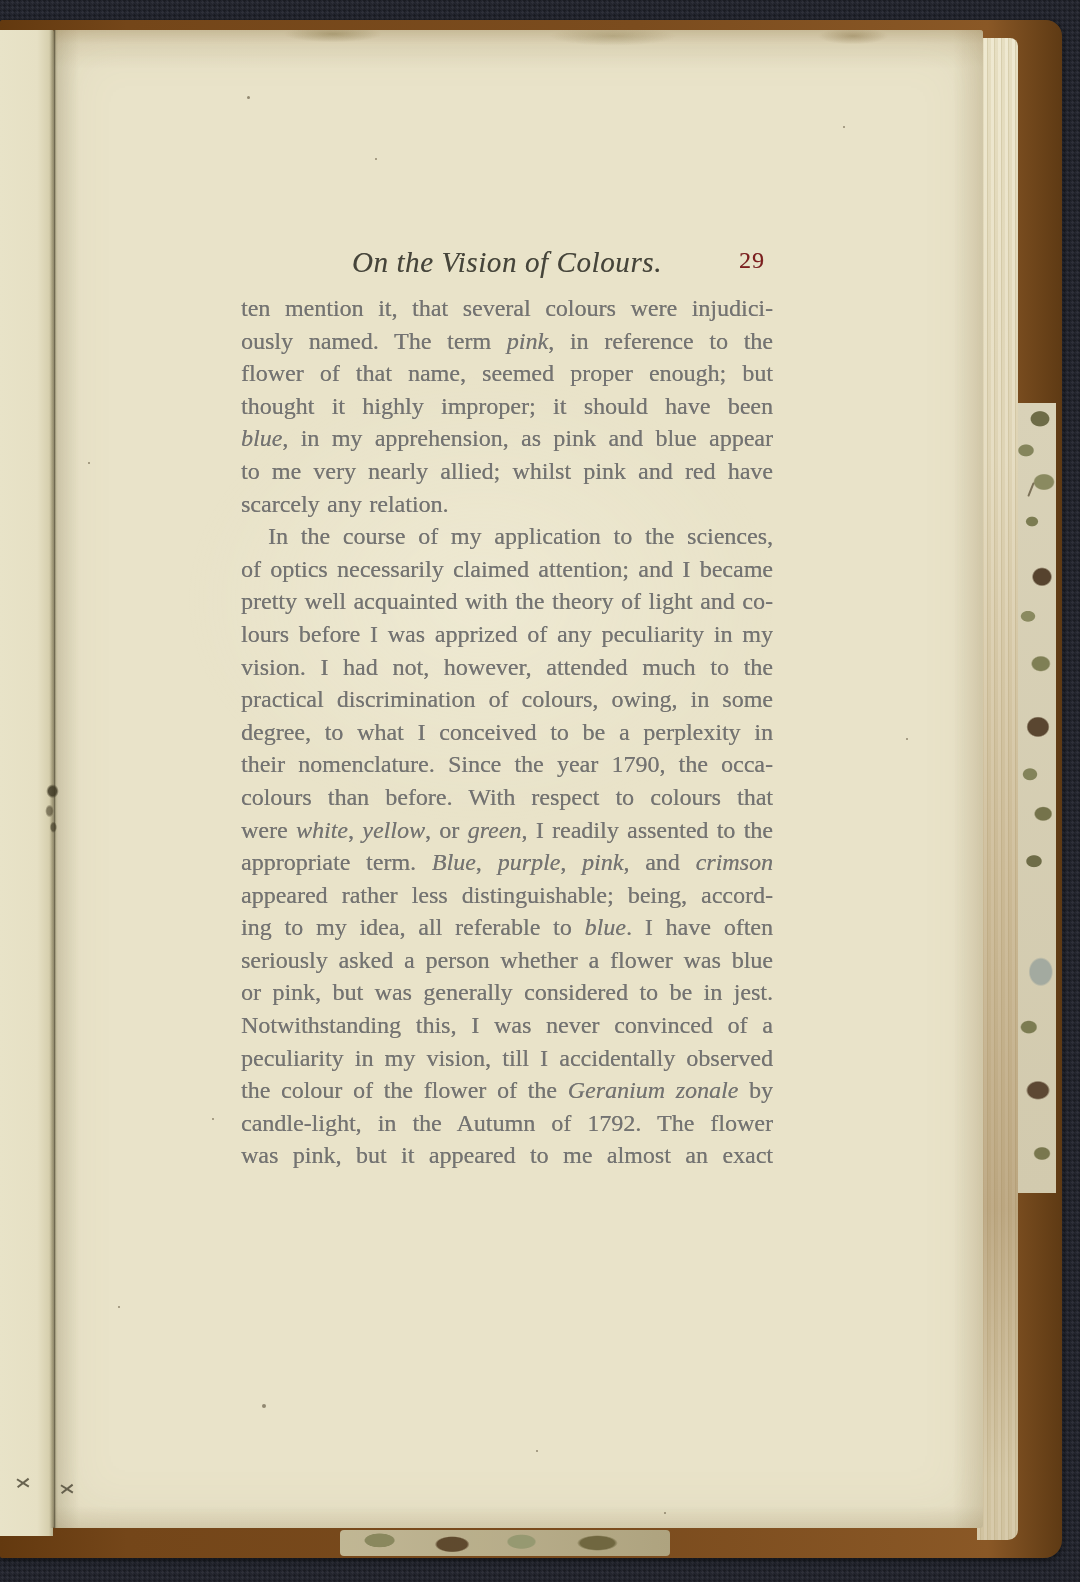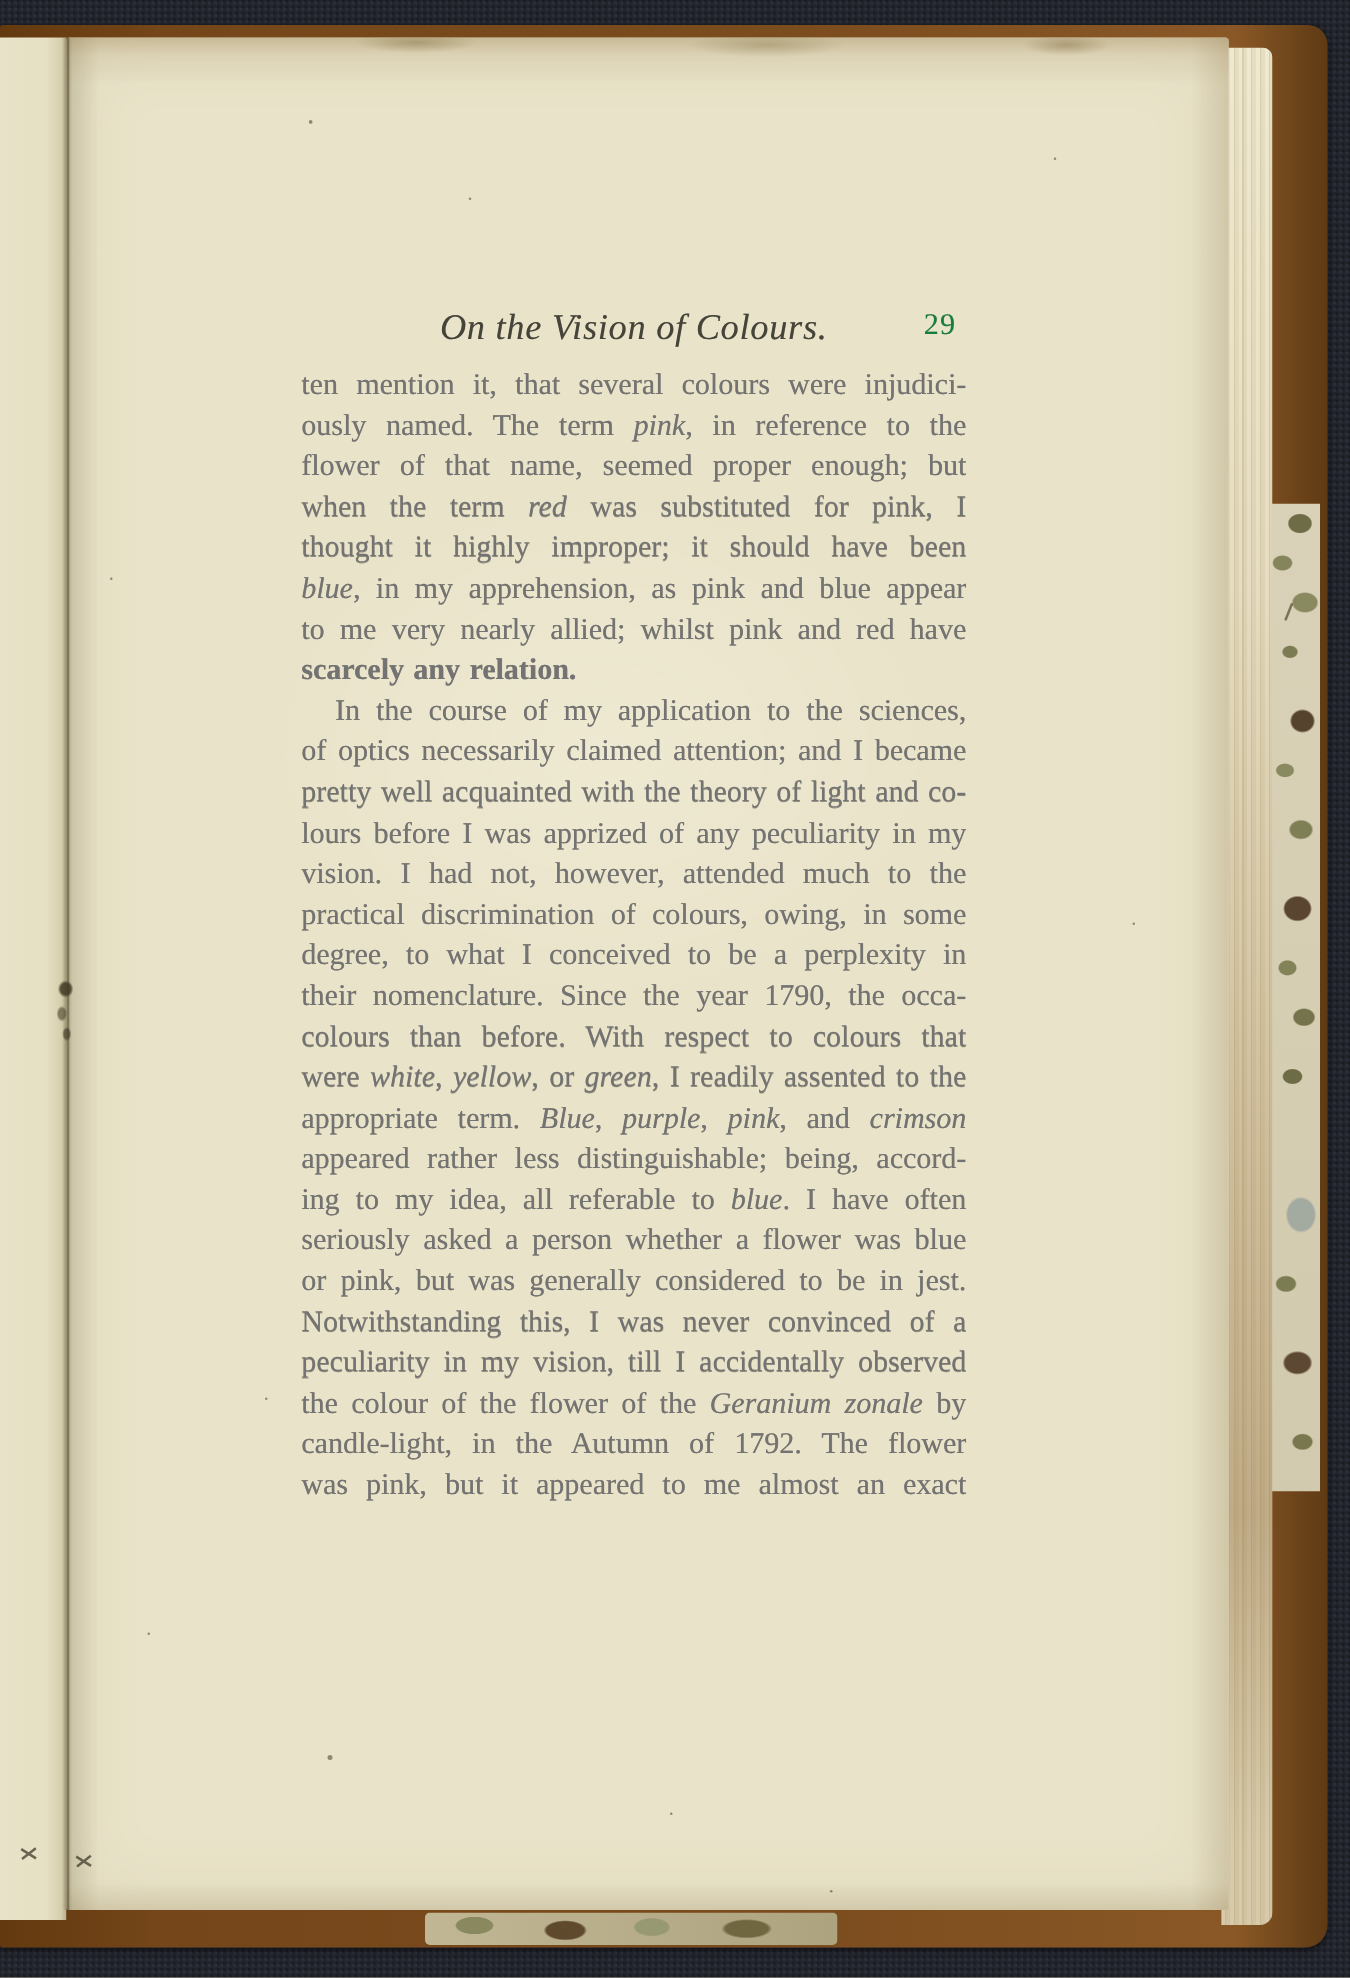--- a/index.html
+++ b/index.html
@@ -77,26 +77,26 @@
     background:
       radial-gradient(9px 10px at 55% 22%, rgba(62,56,36,0.85) 0 45%, transparent 70%),
       radial-gradient(6px 9px at 45% 55%, rgba(70,62,40,0.6) 0 45%, transparent 72%),
       radial-gradient(5px 8px at 58% 82%, rgba(62,56,36,0.65) 0 45%, transparent 72%);}
   
   .running-header{position:absolute;left:188px;top:216px;width:532px;height:34px;
     text-align:center;color:#45443a;}
   .running-title{font-style:italic;font-size:29px;letter-spacing:0.6px;
     text-shadow:0.2px 0.2px 0.5px rgba(60,58,46,0.45);}
   .page-number{position:absolute;right:8px;top:1px;font-size:24px;font-style:normal;
-    letter-spacing:1px;color:#15803d;text-shadow:0.2px 0.2px 0.5px rgba(60,58,46,0.45);}
+    letter-spacing:1px;color:#7f1d1d;text-shadow:0.2px 0.2px 0.5px rgba(60,58,46,0.45);}
   .text-block{position:absolute;left:188px;top:262px;width:532px;
     font-size:24px;line-height:32.6px;color:#737373;word-spacing:1.5px;
     text-shadow:0.2px 0.2px 0.5px rgba(58,56,46,0.5);}
   .tl{height:32.6px;overflow:hidden;text-align:justify;text-align-last:justify;}
-  .tl.tl-end{text-align-last:left;font-weight:bold;}
+  .tl.tl-end{text-align-last:left;}
   .tl.tl-indent{text-indent:27px;}
   .tl i{font-style:italic;}
   
   .speck{position:absolute;width:3px;height:3px;border-radius:50%;
     background:rgba(72,62,40,0.55);}
   .xmark{position:absolute;width:14px;height:14px;opacity:0.8;}
   .xmark::before,.xmark::after{content:"";position:absolute;left:0;top:6px;width:14px;height:1.6px;
     background:#4a4534;}
   .xmark::before{transform:rotate(32deg);}
   .xmark::after{transform:rotate(-38deg);}
@@ -118,21 +118,20 @@
 
     <div class="running-header">
       <span class="running-title">On the Vision of Colours.</span>
       <span class="page-number">29</span>
     </div>
 
     <div class="text-block">
         <div class="tl"><span>ten mention it, that several colours were injudici-</span></div>
         <div class="tl"><span>ously named.  The term </span><i>pink</i><span>, in reference to the</span></div>
         <div class="tl"><span>flower of that name, seemed proper enough; but</span></div>
-        <div class="tl"><span>when the term </span><i>red</i><span> was substituted for pink, I</span></div>
         <div class="tl"><span>thought it highly improper; it should have been</span></div>
         <div class="tl"><i>blue</i><span>, in my apprehension, as pink and blue appear</span></div>
         <div class="tl"><span>to me very nearly allied; whilst pink and red have</span></div>
         <div class="tl tl-end"><span>scarcely any relation.</span></div>
         <div class="tl tl-indent"><span>In the course of my application to the sciences, that</span></div>
         <div class="tl"><span>of optics necessarily claimed attention; and I became</span></div>
         <div class="tl"><span>pretty well acquainted with the theory of light and co-</span></div>
         <div class="tl"><span>lours before I was apprized of any peculiarity in my</span></div>
         <div class="tl"><span>vision.  I had not, however, attended much to the</span></div>
         <div class="tl"><span>practical discrimination of colours, owing, in some</span></div>

